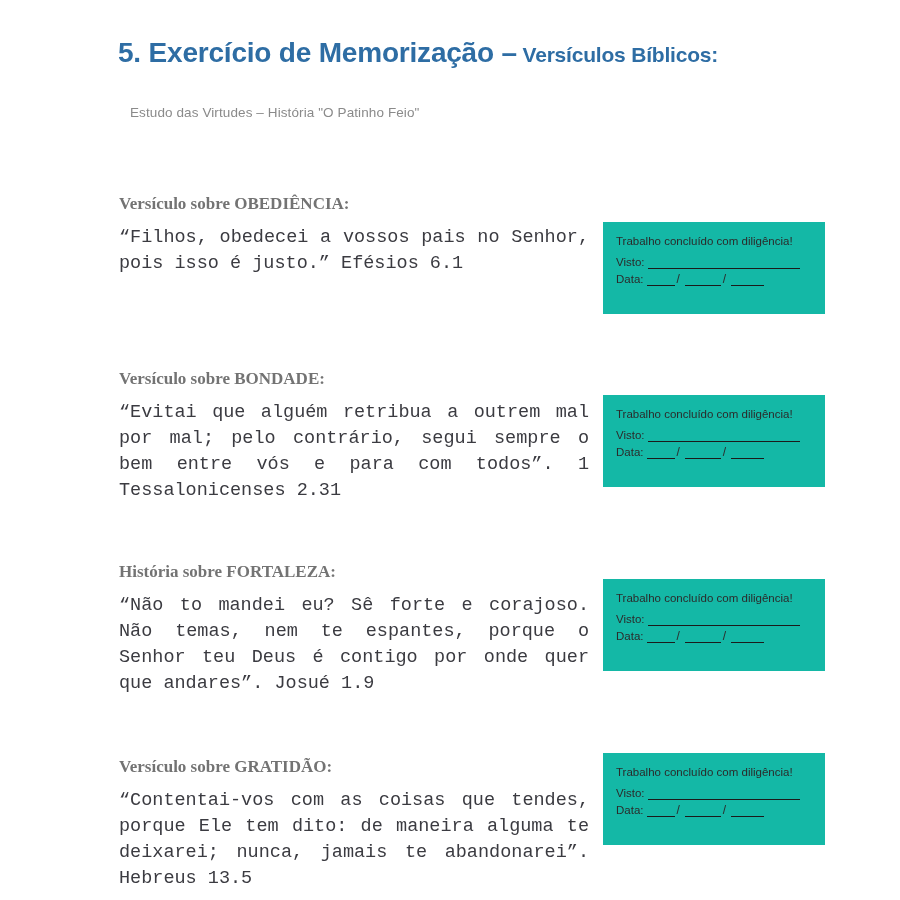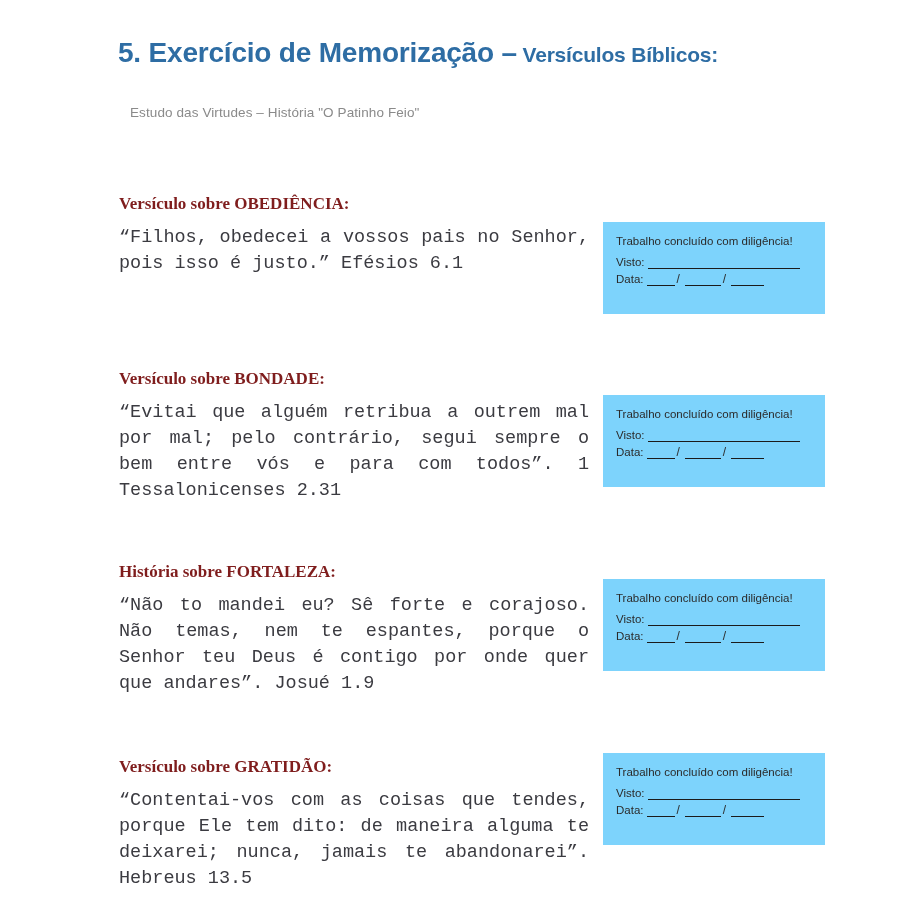--- a/index.html
+++ b/index.html
@@ -67,21 +67,21 @@
   .verse-section {
     position: absolute;
     left: 0;
     width: 900px;
   }
   .verse-heading {
     position: absolute;
     left: 119px;
     top: 0;
     margin: 0;
-    color: #7f1d1d;
+    color: #737373;
     font-family: "Liberation Serif", serif;
     font-weight: bold;
     font-size: 17px;
     line-height: 20px;
     white-space: nowrap;
   }
   .verse-text {
     position: absolute;
     left: 119px;
     top: 31px;
@@ -93,21 +93,21 @@
     line-height: 26px;
     text-align: justify;
     text-justify: inter-word;
   }
 
   
   .sig-box {
     position: absolute;
     width: 222px;
     height: 92px;
-    background: #7dd3fc;
+    background: #14b8a6;
     box-sizing: border-box;
     padding: 12px 13px 10px 13px;
   }
   .sig-title {
     margin: 0;
     font-family: "Liberation Sans", sans-serif;
     font-size: 11.5px;
     line-height: 14px;
     color: #2b2b2b;
     white-space: nowrap;

